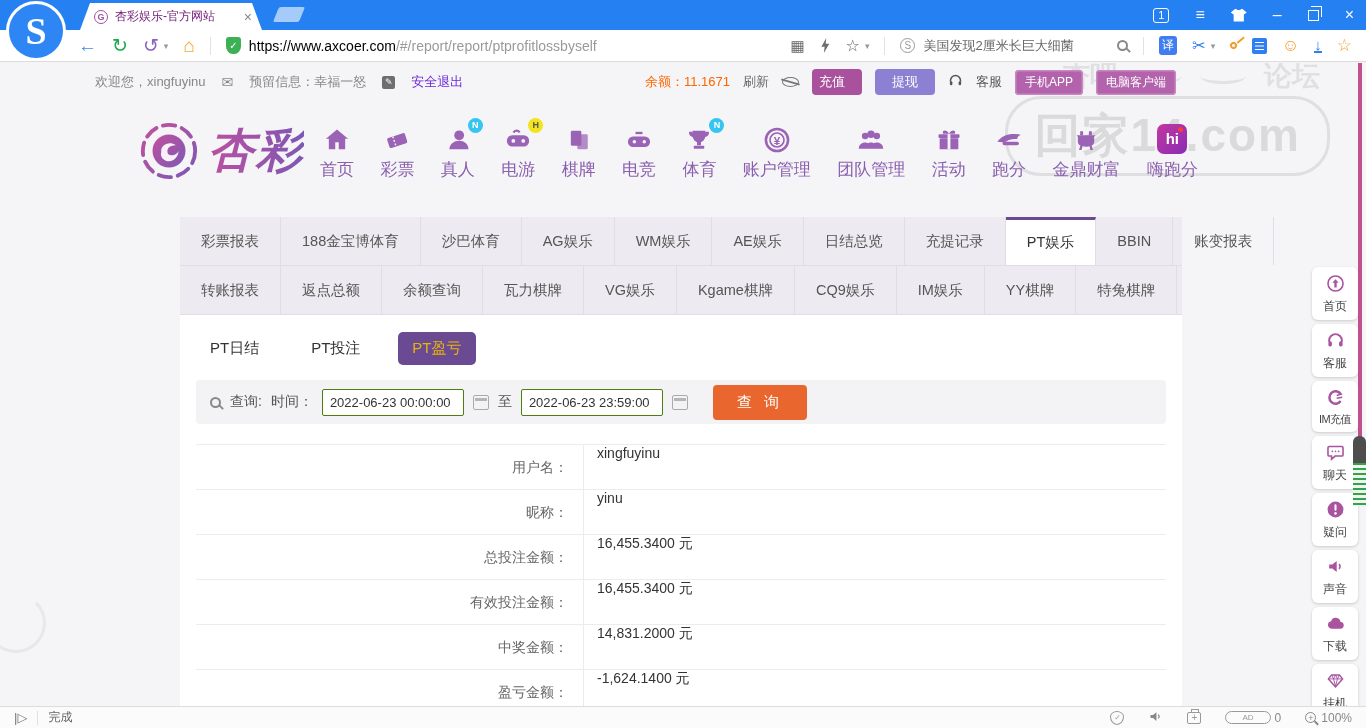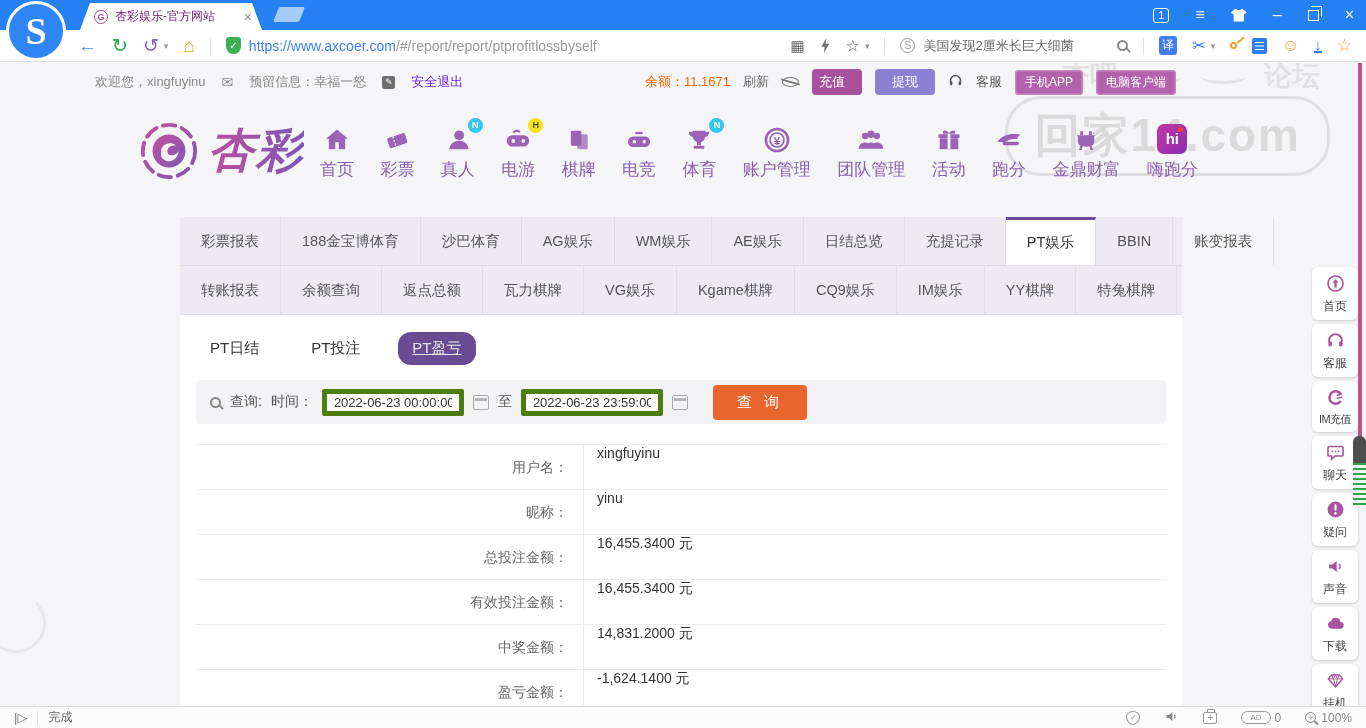--- a/index.html
+++ b/index.html
@@ -26,21 +26,21 @@
   .toolbar { position:absolute; top:30px; left:0; right:0; height:32px; background:#fff; border-bottom:1px solid #dcdcdc; display:flex; align-items:center; padding:0 14px 0 78px; gap:15px; }
   .nav-btn { font-size:19px; line-height:1; cursor:pointer; }
   .back { color:#3d8bf2; }
   .reload { color:#1fa84e; }
   .undo { color:#8a63c0; }
   .home { color:#f5a623; }
   .caret { font-size:9px; color:#999; margin-left:-10px; }
   .vdiv { width:1px; height:18px; background:#e2e2e2; }
   .urlbox { display:flex; align-items:center; gap:8px; width:560px; cursor:text; }
   .shield { width:15px; height:17px; background:#3cb054; border-radius:3px 3px 45% 45%; color:#fff; font-size:10px; display:flex; align-items:center; justify-content:center; }
-  .host { font-size:14px; color:#3b82f6; }
+  .host { font-size:14px; color:#000000; }
   .path { font-size:14px; color:#9a9a9a; }
   .qr-ic { font-size:15px; color:#666; }
   .lightning-ic { width:11px; height:15px; background:#6e6e6e; clip-path:polygon(60% 0,15% 58%,45% 58%,38% 100%,88% 38%,55% 38%); }
   .star { color:#666; font-size:16px; }
   .searchbox { display:flex; align-items:center; gap:8px; width:205px; }
   .s-ic { width:15px; height:15px; border-radius:50%; border:1.5px solid #999; color:#999; font-size:10px; display:flex; align-items:center; justify-content:center; }
   .search-text { font-size:13px; color:#666; white-space:nowrap; }
   .mag { position:relative; width:11px; height:11px; border:2px solid #888; border-radius:50%; flex:none; }
   .mag::after { content:''; position:absolute; width:6px; height:2px; background:#888; transform:rotate(45deg); right:-5px; bottom:-2px; }
   .trans-ic { width:19px; height:19px; background:#3f7df0; border-radius:3px; color:#fff; font-size:12px; display:flex; align-items:center; justify-content:center; }
@@ -87,24 +87,24 @@
   .hi-box::after { content:''; position:absolute; top:3px; right:4px; width:5px; height:5px; border-radius:50%; background:#ff3b30; }
 
   
   .card { position:absolute; left:180px; top:154px; width:1002px; height:496px; background:#fff; }
   .tabrow { display:flex; background:#edebf1; border-bottom:1px solid #e0dde6; height:49px; }
   .tcell { padding:0 21px; line-height:48px; font-size:14.5px; color:#555; border-right:1px solid #e0dde6; cursor:pointer; white-space:nowrap; }
   .tcell.active { background:#fff; border-top:3px solid #6a4b93; line-height:44px; color:#333; }
   .body { padding:17px 16px 0 16px; }
   .subtabs { display:flex; gap:24px; align-items:center; }
   .stab { font-size:15px; color:#333; padding:7px 14px; cursor:pointer; }
-  .stab.active { background:#6a4b93; color:#e5e5e5; border-radius:13px;text-decoration:underline; }
+  .stab.active { background:#6a4b93; color:#eab308; border-radius:5px; }
   .querybar { margin-top:15px; height:44px; background:#f3f3f5; border-radius:4px; display:flex; align-items:center; padding:0 14px; gap:9px; }
   .q-label { font-size:14px; color:#555; }
-  .q-input { width:142px; height:27px; border:5px solid #4d7c0f; border-radius:2px; font-size:13px; color:#333; padding:0 7px; background:#fff; font-family:"Liberation Sans","DejaVu Sans",sans-serif; }
+  .q-input { width:142px; height:27px; border:1px solid #4d7c0f; border-radius:2px; font-size:13px; color:#333; padding:0 7px; background:#fff; font-family:"Liberation Sans","DejaVu Sans",sans-serif; }
   .cal { width:16px; height:15px; border:1.5px solid #aaa; border-radius:2px; position:relative; cursor:pointer; }
   .cal::before { content:''; position:absolute; top:2px; left:1px; right:1px; height:3.5px; background:#b5b5b5; }
   .q-btn { margin-left:16px; background:#e9662e; color:#fff; border:none; border-radius:4px; font-size:15px; padding:8px 24px; cursor:pointer; letter-spacing:4px; }
   .rtable { margin-top:20px; border-top:1px solid #ececec; width:970px; }
   .trow { display:flex; height:45px; border-bottom:1px solid #ececec; }
   .t-label { width:388px; text-align:right; padding-right:15px; color:#666; font-size:14px; border-right:1px solid #ececec; line-height:44px; height:44px; }
   .t-value { padding-left:13px; color:#333; font-size:14px; }
 
   
   .quickbar { position:absolute; right:8px; top:204px; width:46px; display:flex; flex-direction:column; gap:4px; }
@@ -128,21 +128,21 @@
   
   .statusbar { position:absolute; bottom:0; left:0; right:0; height:22px; background:#fbfbfb; border-top:1px solid #dcdcdc; display:flex; align-items:center; padding:0 14px; font-size:12px; color:#666; gap:10px; }
   .play-ic { color:#777; font-size:13px; }
   .sb-div { width:1px; height:14px; background:#e0e0e0; }
   .sb-right { margin-left:auto; display:flex; align-items:center; gap:24px; color:#888; }
   .shield-chk { width:14px; height:14px; border:1.5px solid #999; border-radius:50% 50% 50% 50%/40% 40% 60% 60%; font-size:8px; color:#999; display:flex; align-items:center; justify-content:center; }
   .spk svg { width:15px; height:15px; fill:#888; stroke:#888; }
   .plusbox { width:14px; height:12px; border:1.5px solid #999; border-radius:2px; position:relative; font-size:10px; color:#999; display:flex; align-items:center; justify-content:center; line-height:0; }
   .plusbox::after { content:''; position:absolute; top:-4px; left:3px; width:6px; height:3px; border:1.5px solid #999; border-bottom:none; }
   .ad-wrap { display:flex; align-items:center; gap:4px; }
-  .ad-badge { border:1.3px solid #999; border-radius:8px; font-size:8px; padding:1px 8px; color:#999; }
+  .ad-badge { border:1.3px solid #999; border-radius:8px; font-size:8px; padding:1px 16px; color:#999; }
   .zoom-wrap { display:flex; align-items:center; gap:5px; }
   .magplus { position:relative; width:11px; height:11px; border:1.5px solid #888; border-radius:50%; font-size:9px; color:#888; display:flex; align-items:center; justify-content:center; line-height:0; }
   .magplus::after { content:''; position:absolute; width:5px; height:1.5px; background:#888; transform:rotate(45deg); right:-4px; bottom:-1px; }
 </style>
 </head>
 <body>
 
 <div class="screen">
 
   <div class="titlebar">
@@ -390,22 +390,22 @@
         <span class="tcell">WM娱乐</span>
         <span class="tcell">AE娱乐</span>
         <span class="tcell">日结总览</span>
         <span class="tcell">充提记录</span>
         <span class="tcell active">PT娱乐</span>
         <span class="tcell">BBIN</span>
         <span class="tcell">账变报表</span>
       </div>
       <div class="tabrow">
         <span class="tcell">转账报表</span>
+        <span class="tcell">返点总额</span>
         <span class="tcell">余额查询</span>
-        <span class="tcell">返点总额</span>
         <span class="tcell">瓦力棋牌</span>
         <span class="tcell">VG娱乐</span>
         <span class="tcell">Kgame棋牌</span>
         <span class="tcell">CQ9娱乐</span>
         <span class="tcell">IM娱乐</span>
         <span class="tcell">YY棋牌</span>
         <span class="tcell">特兔棋牌</span>
       </div>
       <div class="body">
         <div class="subtabs">

